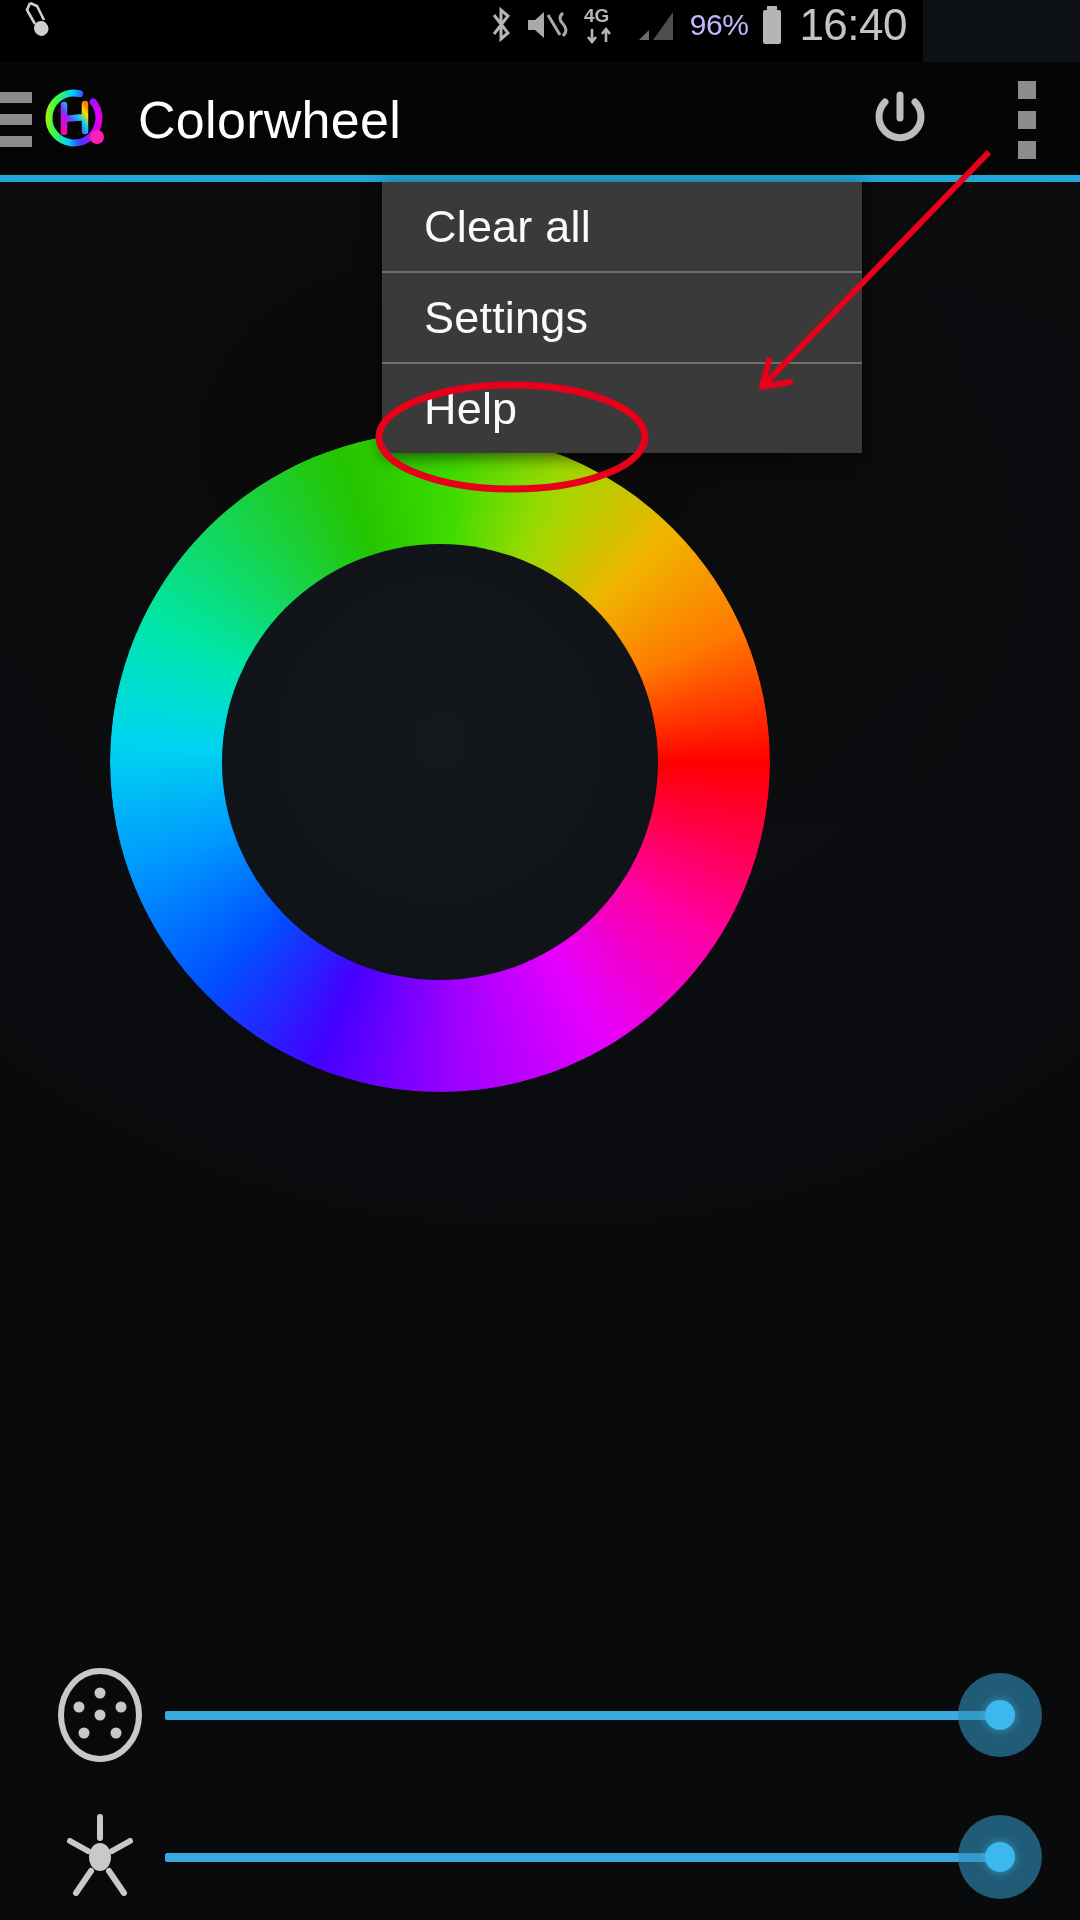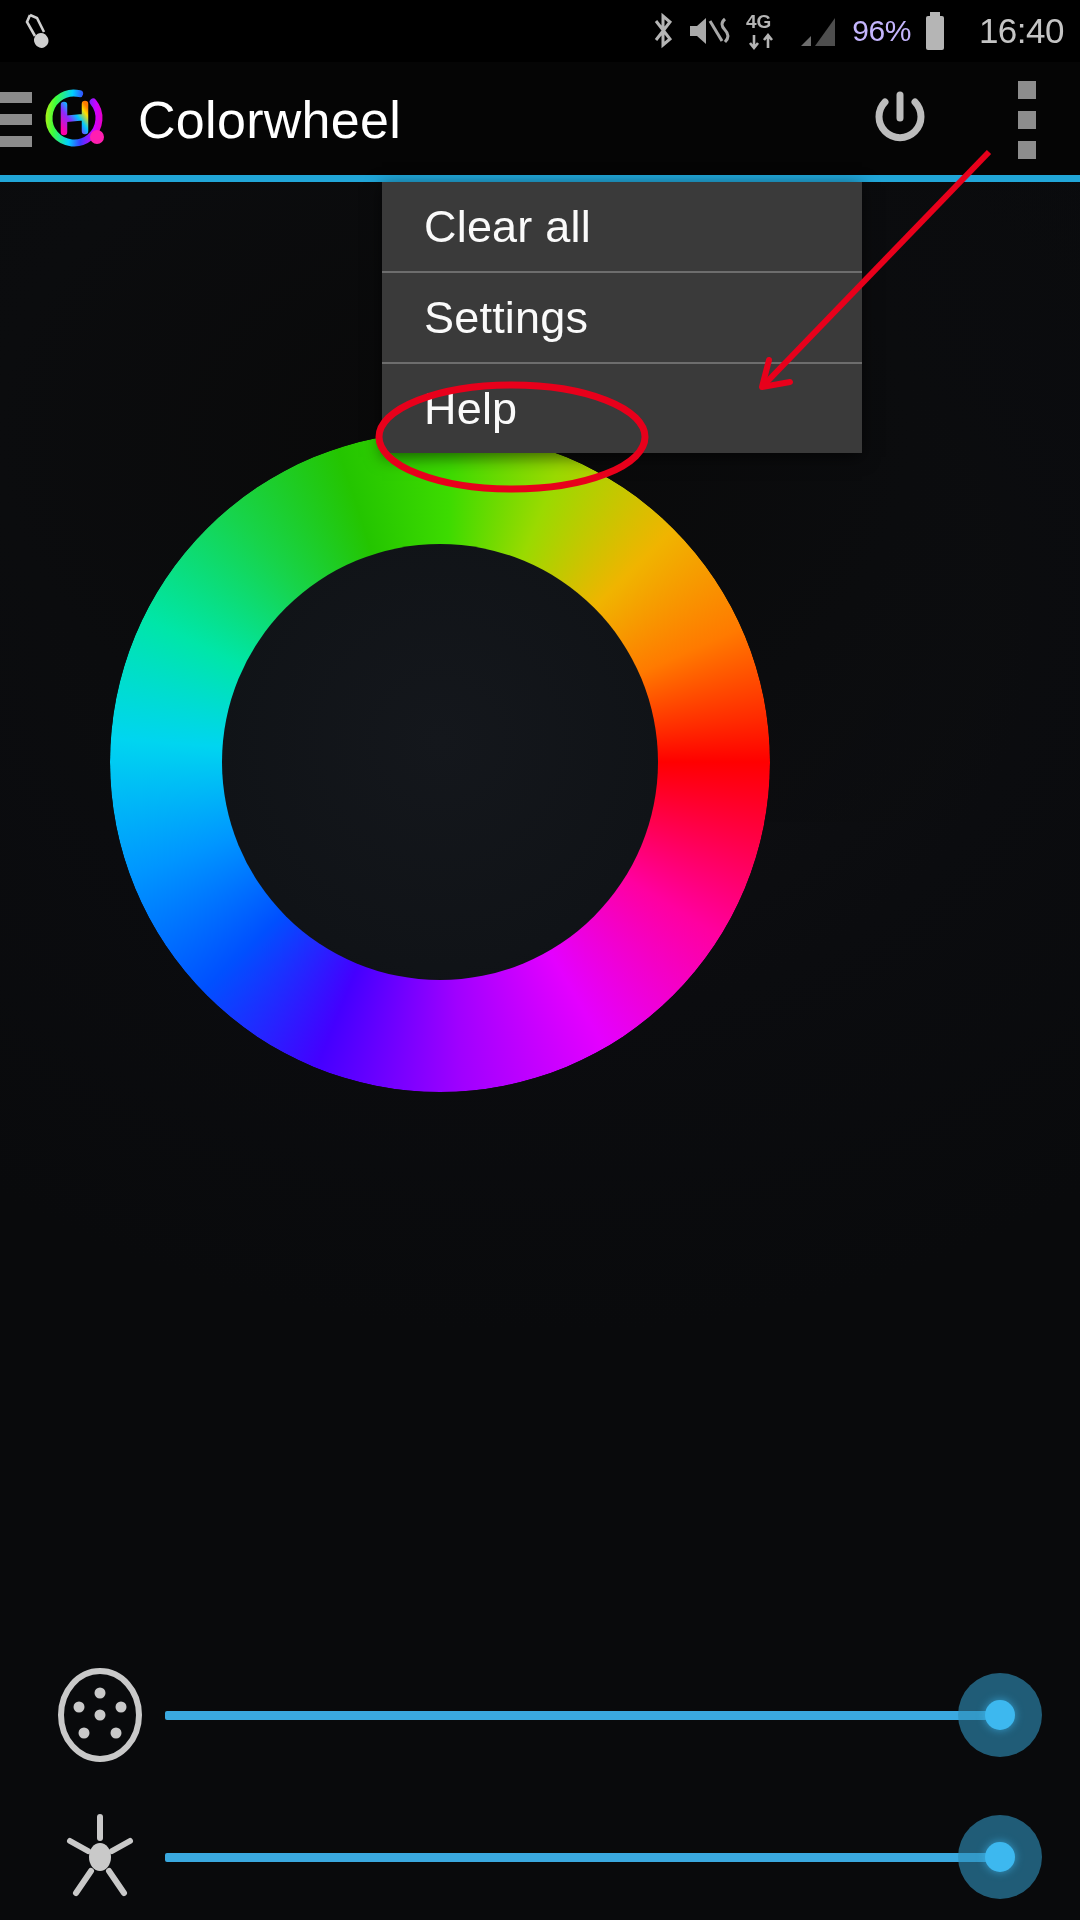--- a/index.html
+++ b/index.html
@@ -12,38 +12,38 @@
   #screen{
     position:relative;
     width:1080px; height:1920px;
     background:#0e1116;
     overflow:hidden;
   }
 
   
   #status-bar{
     position:absolute; left:0; top:0;
-    width:1080px; height:62px;
+    width:923px; height:62px;
     background:#000;
-    display:flex; align-items:center;
+    display:flex; align-items:flex-start;
     padding:0 16px 0 22px;
   }
   #status-left{ display:flex; align-items:center; gap:10px; }
   #status-right{
     margin-left:auto;
     display:flex; align-items:center; gap:11px;
   }
   .sb-icon{ display:block; }
   #status-battery-pct{
     color:#c4b5fd; font-size:30px; letter-spacing:-0.5px;
     font-family:"Liberation Sans", sans-serif;
   }
   #status-clock{
-    color:#c4c4c4; font-size:35px; letter-spacing:-0.5px;
-    margin-left:20px;
+    color:#c4c4c4; font-size:44px; letter-spacing:-0.5px;
+    margin-left:3px;
   }
 
   
   #app-bar{
     position:absolute; left:0; top:62px;
     width:1080px; height:115px;
     background:#050505;
     display:flex; align-items:center;text-align:right;
   }
   #drawer-btn{

